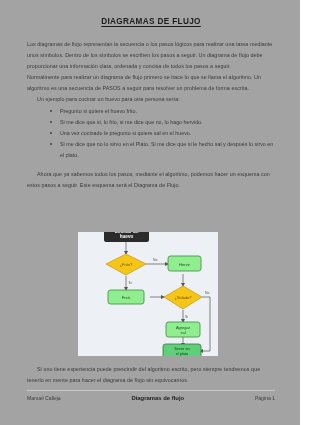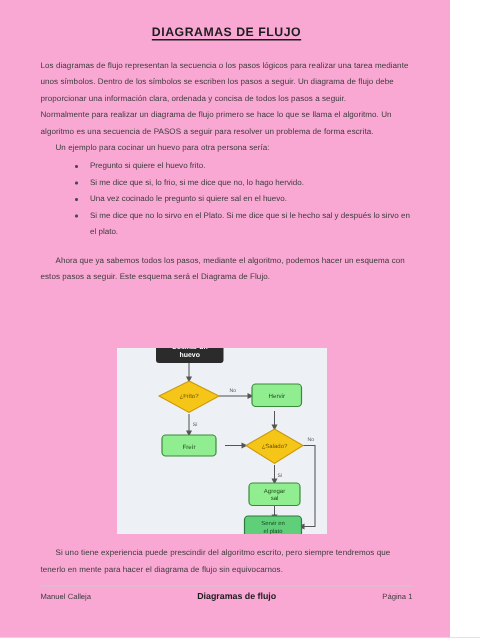--- a/index.html
+++ b/index.html
@@ -11,21 +11,21 @@
     width: 300px;
     height: 425px;
     overflow: hidden;
     font-family: "Liberation Sans", sans-serif;
     color: #231f20;
     position: relative;
   }
   .page {
     position: absolute;
     inset: 0;
-    background: #f9a8d4;
+    background: #a3a3a3;
     padding: 13px;
   }
   .content {
     position: absolute;
     left: 27px;
     top: 0;
     width: 248px;
   }
 
   

